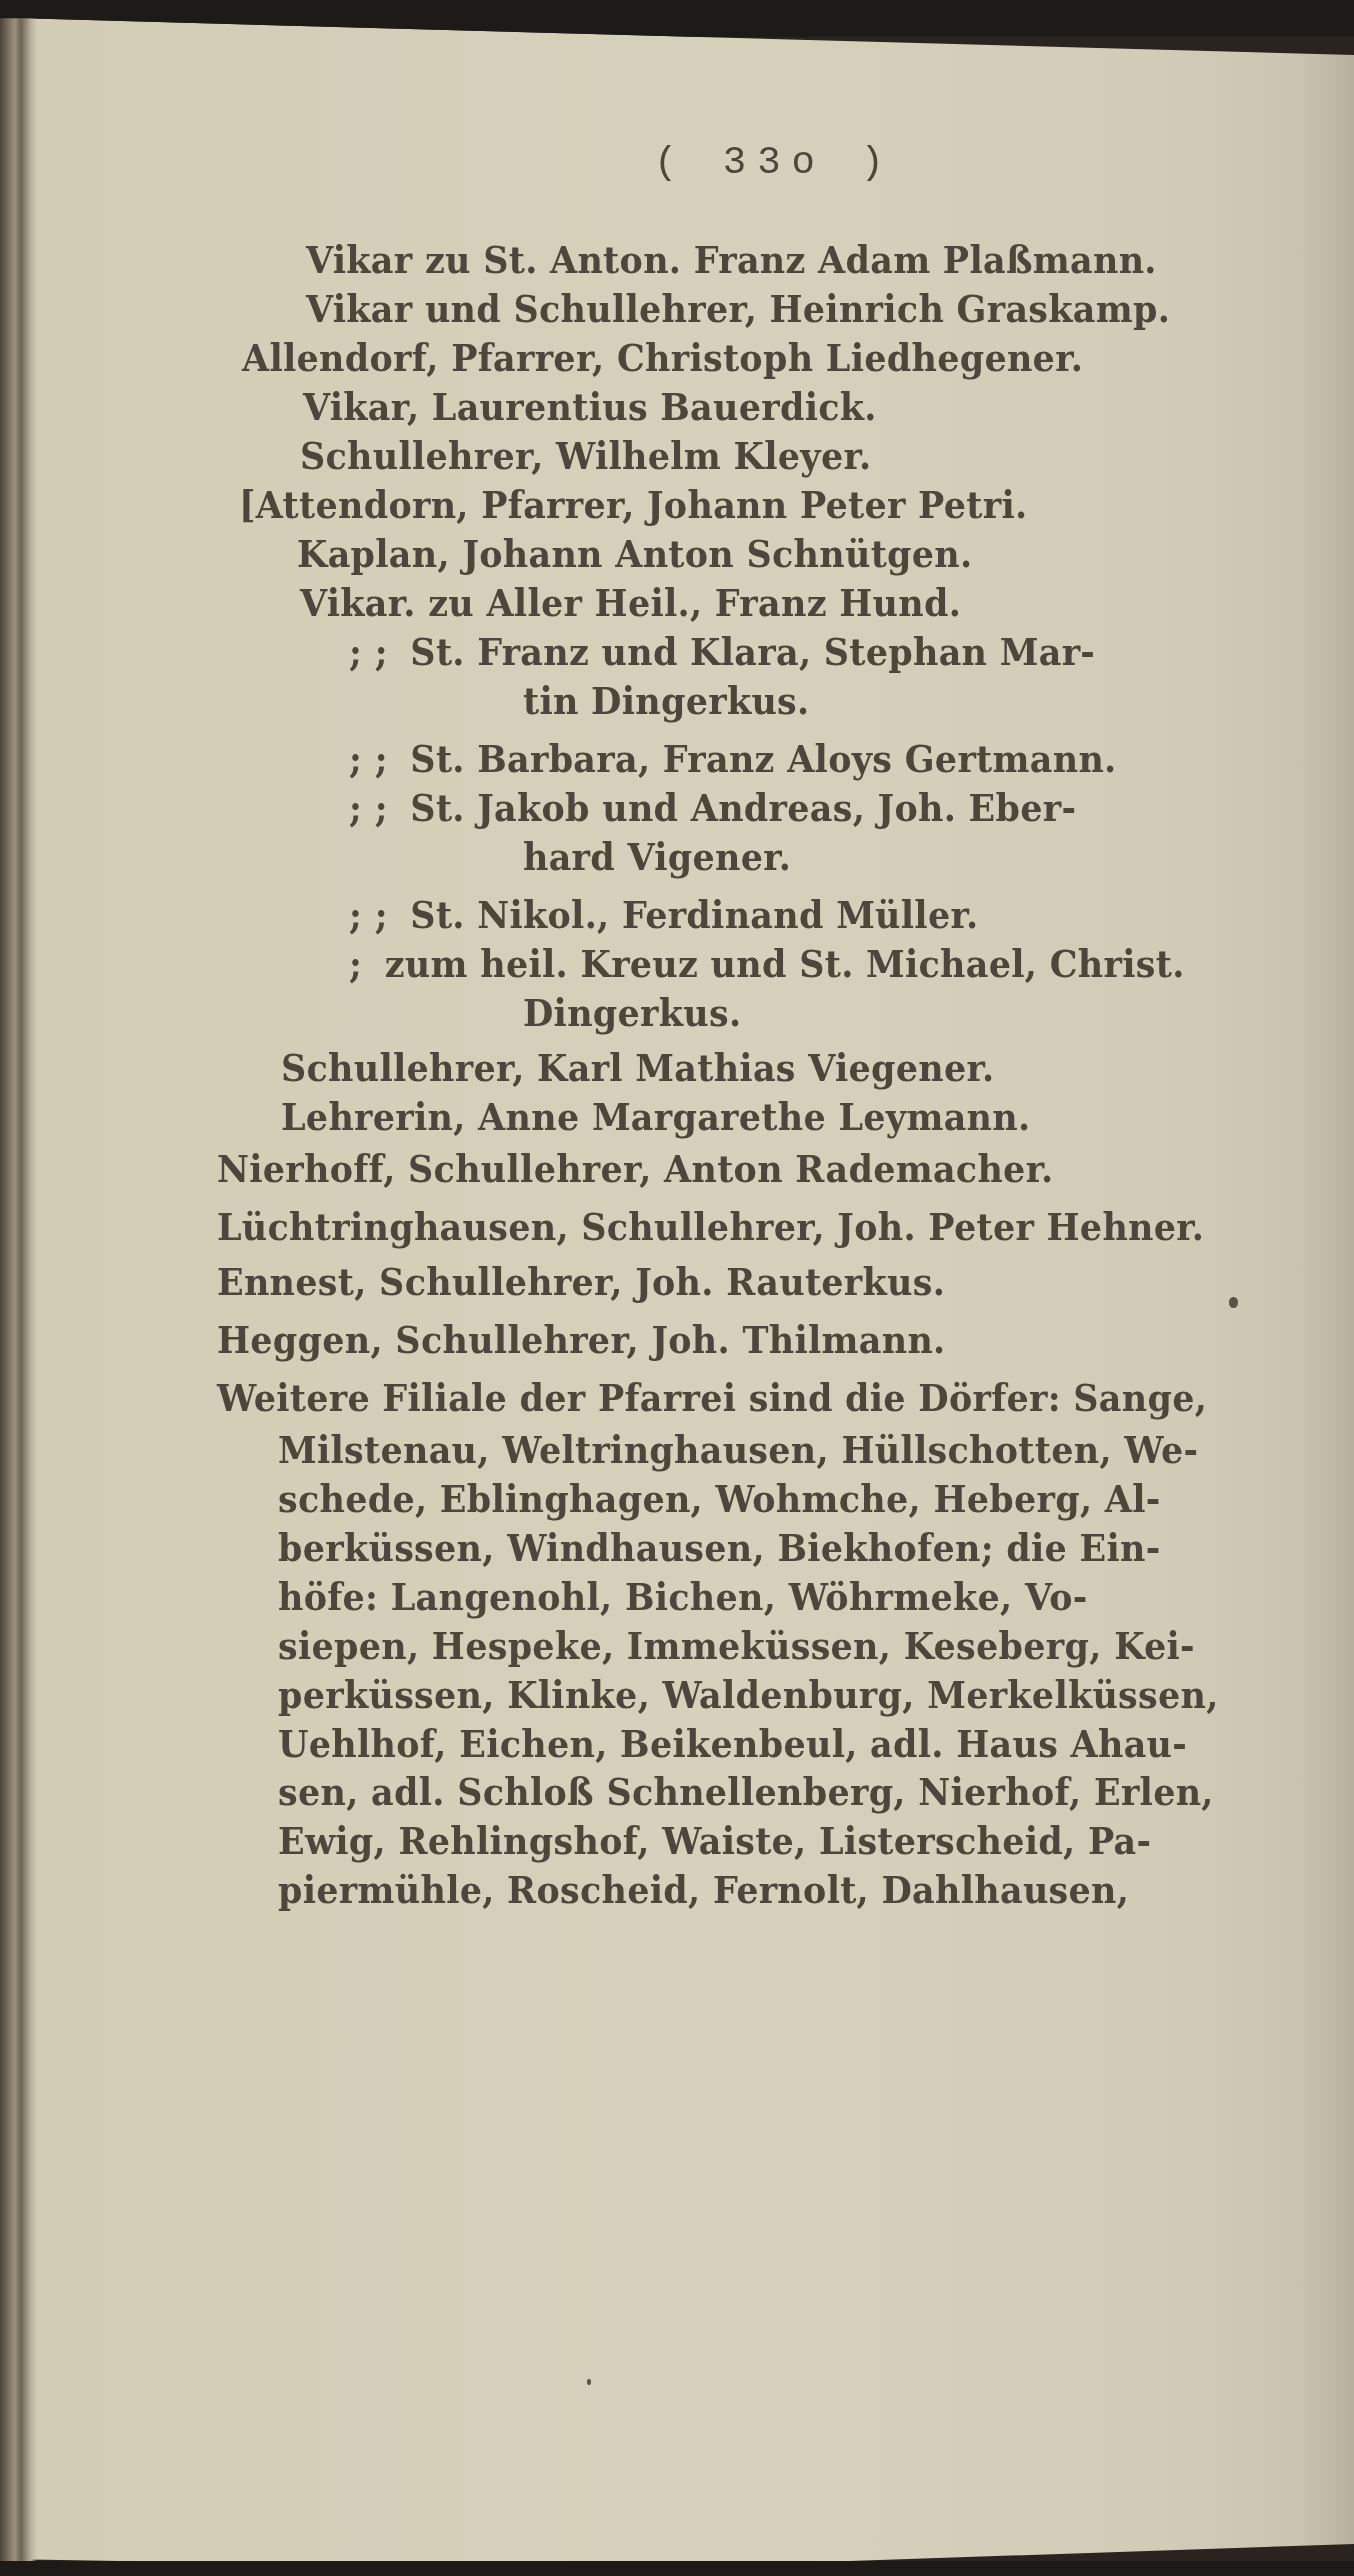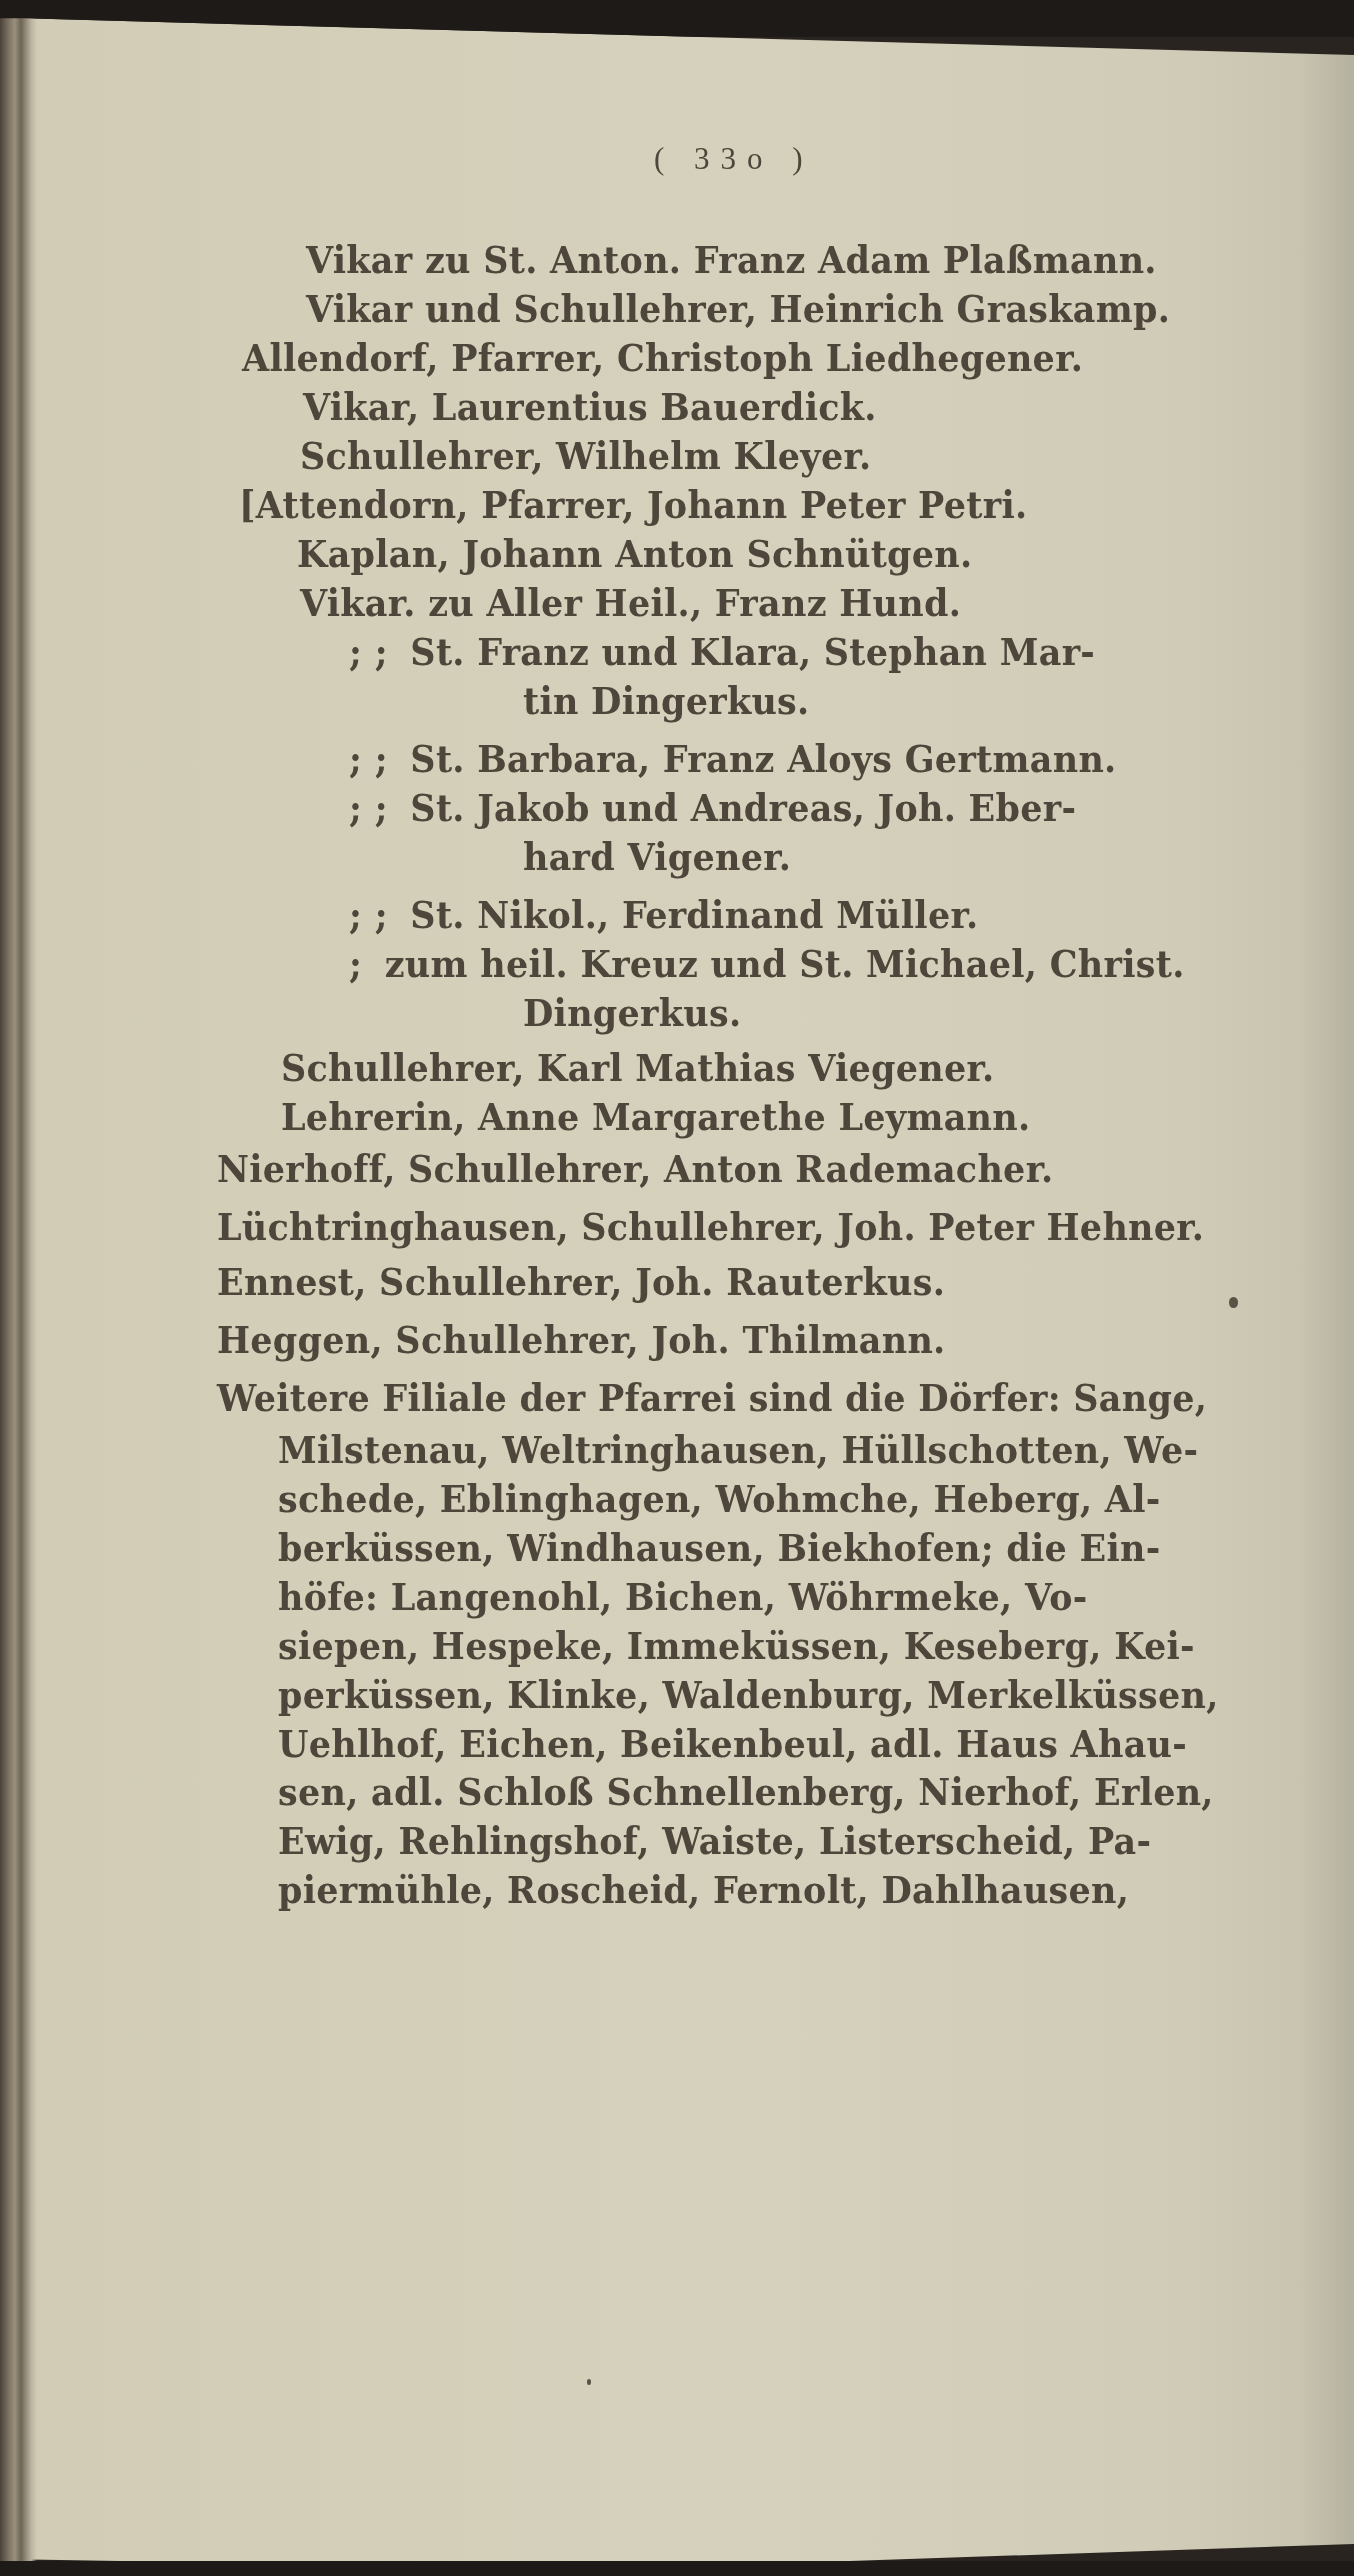--- a/index.html
+++ b/index.html
@@ -24,22 +24,22 @@
   .bottom-shadow {
     position: absolute; left: 0; top: 2561px; width: 1354px; height: 14.7px;
     background: #1e1a17;
   }
   .text {
     position: absolute; color: #4e463b; font-size: 38px; white-space: nowrap;
     font-weight: bold; letter-spacing: 0.3px;
     transform: scaleX(0.92); transform-origin: left center;
   }
   .page-number {
-    position: absolute; left: 654px; top: 141px; font-size: 31px; color: #4e463b;
-    font-family: Liberation Serif, serif; letter-spacing: 11px;
+    position: absolute; left: 654px; top: 141px; font-size: 39px; color: #4e463b;
+    font-family: Liberation Mono, monospace; letter-spacing: 11px;
   }
   .line { position: absolute; height: 49px; line-height: 49px; }
   .speck { position: absolute; background: #5a5246; border-radius: 50%; }
 </style>
 </head>
 <body>
 
 <div class="page"></div>
 <div class="binding"></div>
 <div class="top-shadow" style="clip-path: polygon(0 0, 1354px 0, 1354px 55px, 24.5px 18.3px, 0 18.3px);"></div>

